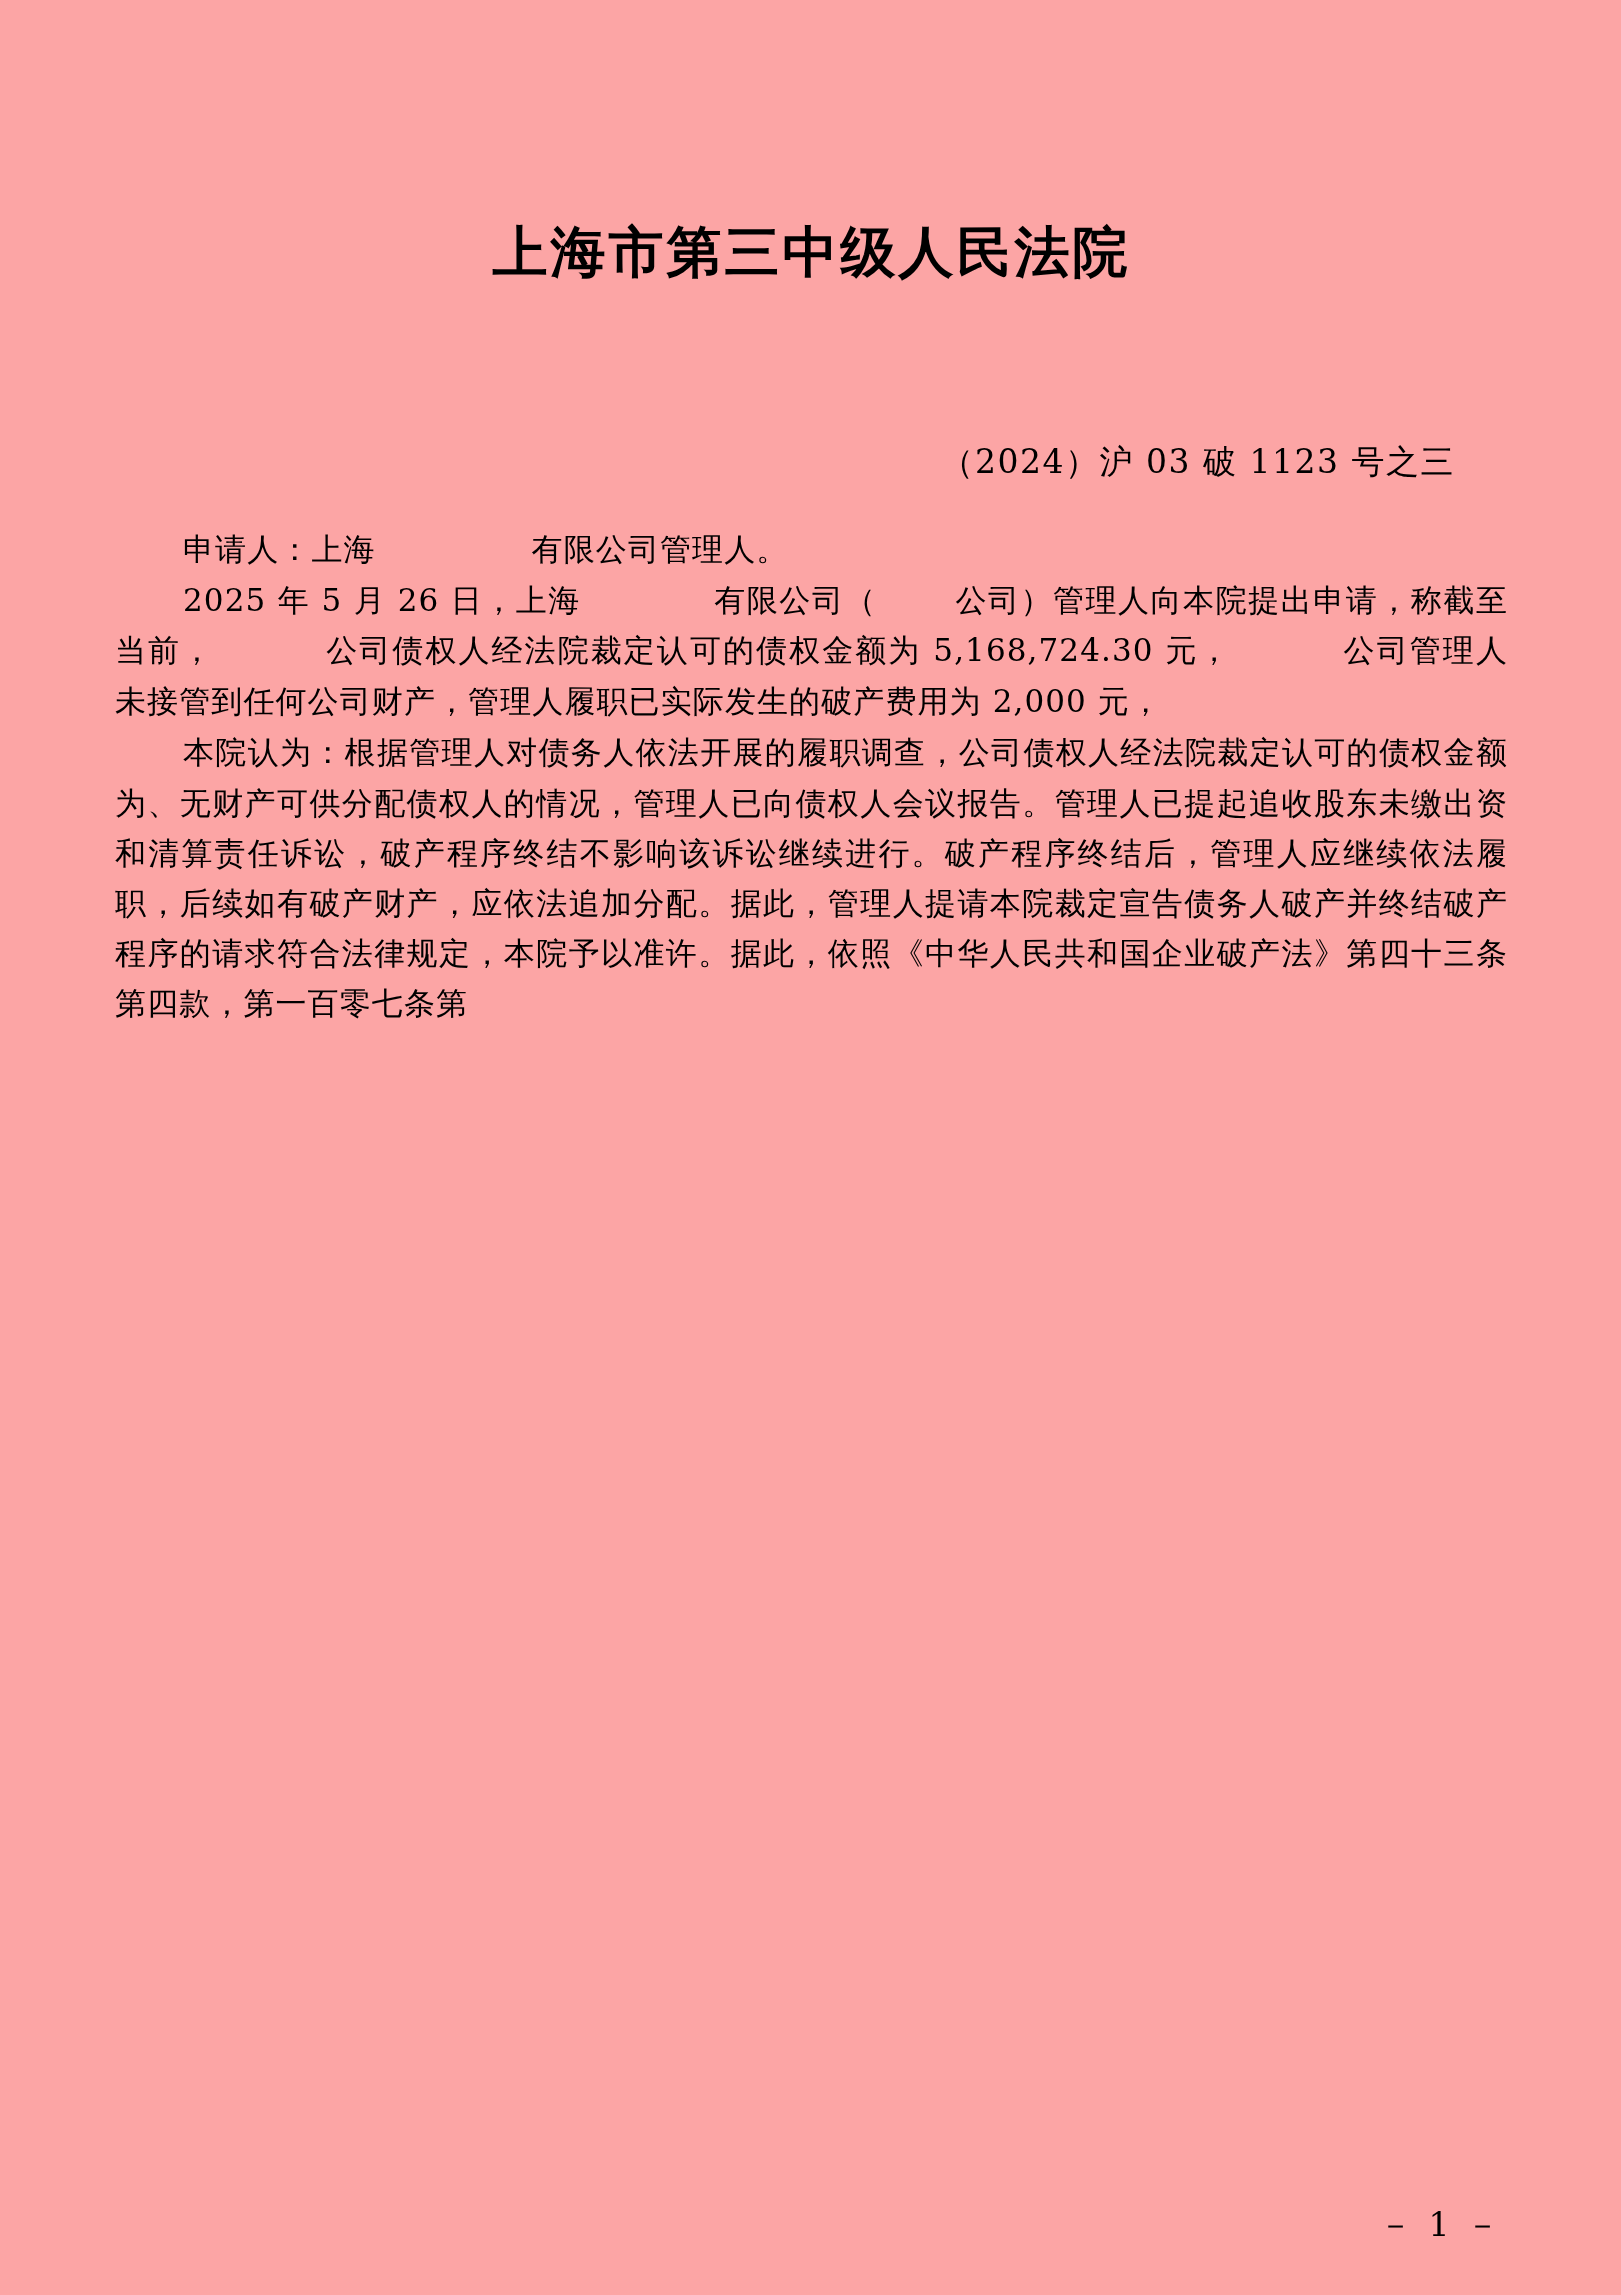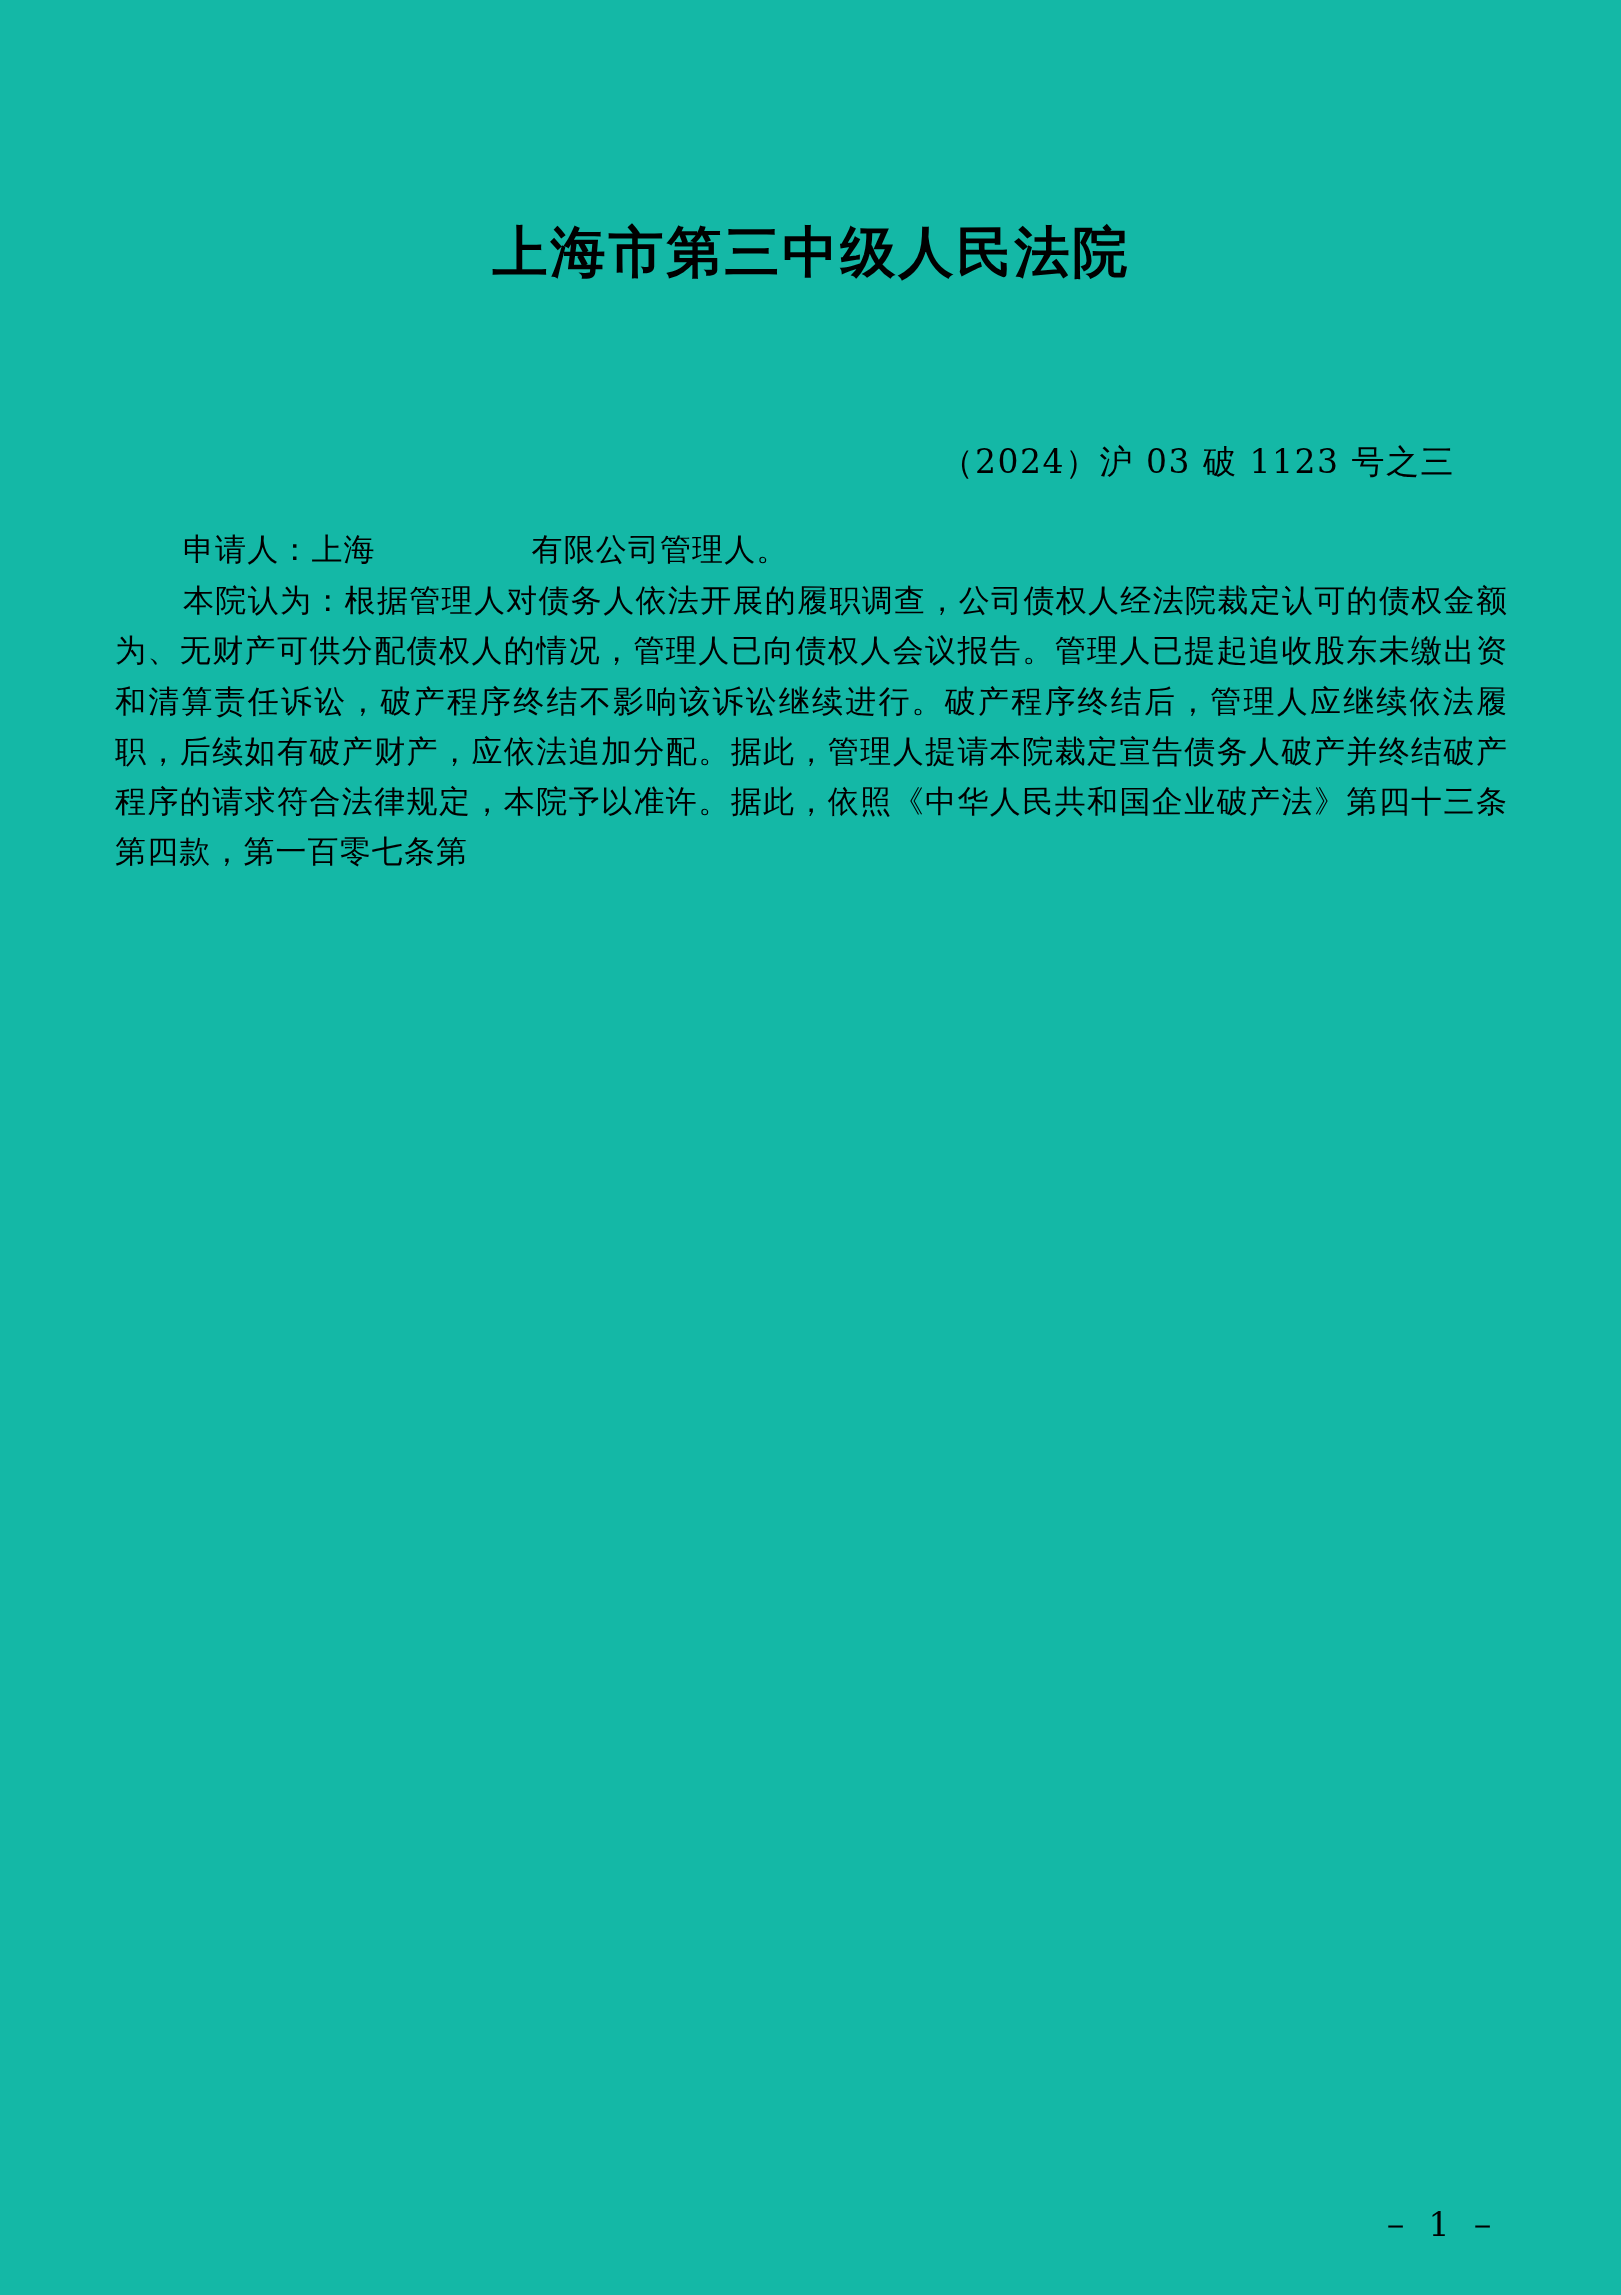--- a/index.html
+++ b/index.html
@@ -4,21 +4,21 @@
 <style>
   html, body {
     margin: 0;
     padding: 0;
     background: #ffffff;
   }
   .page {
     position: relative;
     width: 1621px;
     height: 2295px;
-    background: #14b8a6;
+    background: #fca5a5;
     margin: 0 auto;
     box-sizing: border-box;
     font-family: "DejaVu Serif", "Liberation Serif", serif;
     color: #000000;
     overflow: hidden;
   }
   .doc-inner {
     position: absolute;
     left: 115px;
     top: 0;
@@ -90,20 +90,23 @@
 
 
     <div class="case-number">（2024）沪 03 破 1123 号之三</div>
 
     <div class="body-block">
 
       <p class="para">
         <span>申请人：上海</span><span class="blank b-lg"></span><span>有限公司管理人。</span>
       </p>
 
+      <p class="para">
+        <span>2025 年 5 月 26 日，上海</span><span class="blank b-md"></span><span>有限公司（</span><span class="blank b-xs"></span><span>公司）管理人向本院提出申请，称截至当前，</span><span class="blank b-sm"></span><span>公司债权人经法院裁定认可的债权金额为 5,168,724.30 元，</span><span class="blank b-sm"></span><span>公司管理人未接管到任何公司财产，管理人履职已实际发生的破产费用为 2,000 元，</span>
+      </p>
 
 
       <p class="para">本院认为：根据管理人对债务人依法开展的履职调查，公司债权人经法院裁定认可的债权金额为、无财产可供分配债权人的情况，管理人已向债权人会议报告。管理人已提起追收股东未缴出资和清算责任诉讼，破产程序终结不影响该诉讼继续进行。破产程序终结后，管理人应继续依法履职，后续如有破产财产，应依法追加分配。据此，管理人提请本院裁定宣告债务人破产并终结破产程序的请求符合法律规定，本院予以准许。据此，依照《中华人民共和国企业破产法》第四十三条第四款，第一百零七条第</p>
 
     </div>
   </div>
 
   <div class="page-number">－ 1 －</div>
 </div>
 

